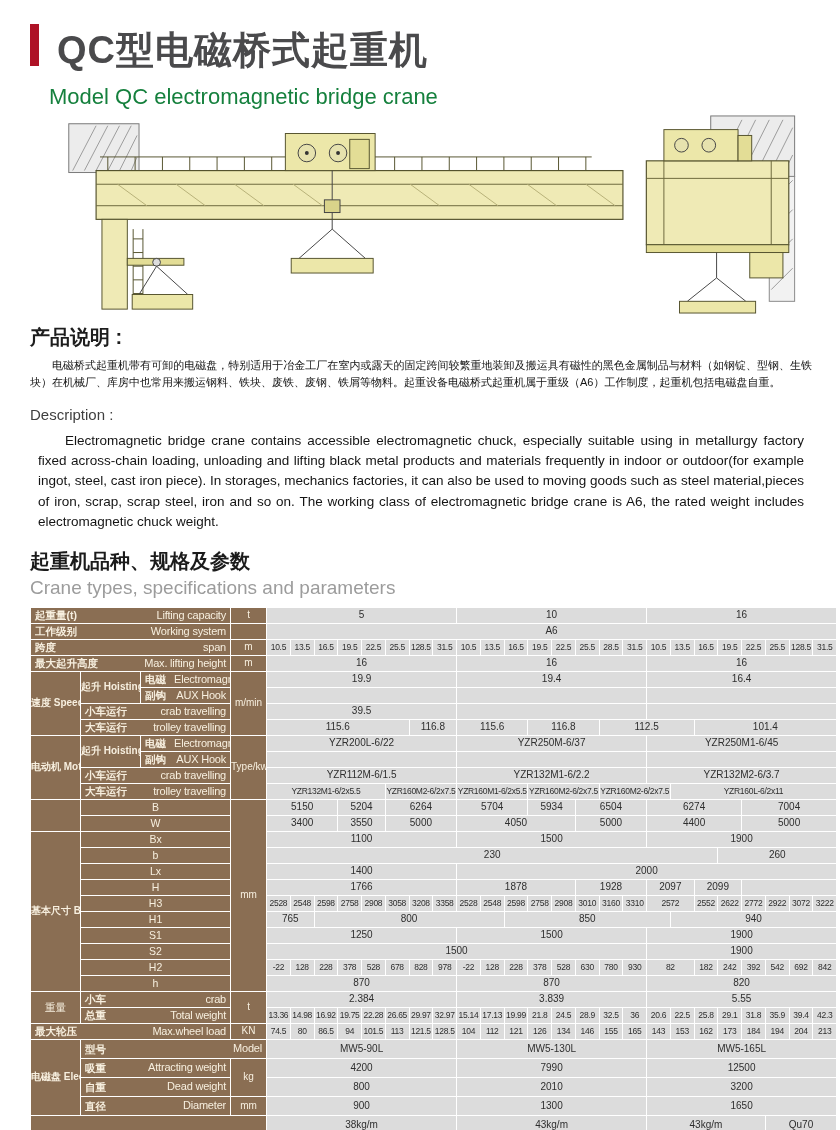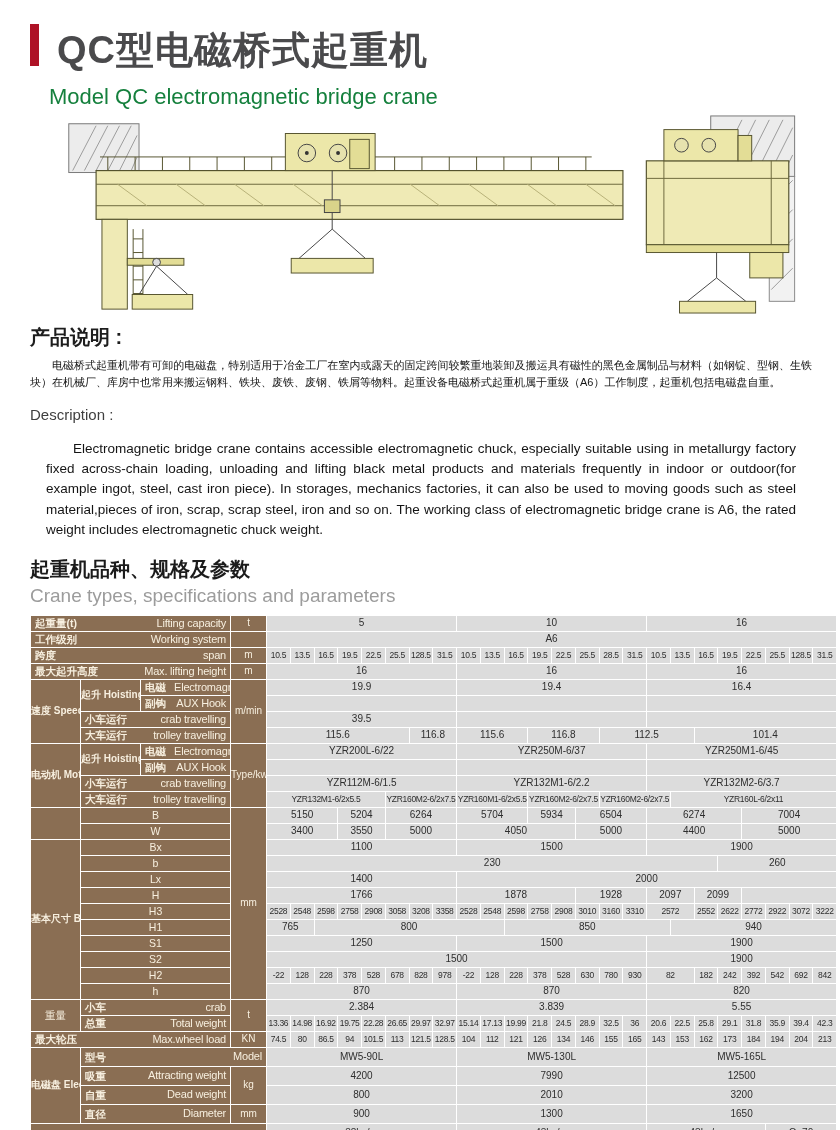--- a/index.html
+++ b/index.html
@@ -21,21 +21,21 @@
     margin:2px 0 0 4px;font-size:22px;color:#15803d;font-weight:400;
   }
 
   
   .drawing-wrap{margin:4px 0 2px 0;height:200px;}
 
   
   .sec-h-cn{font-size:20px;font-weight:700;color:#1d1d1d;margin:10px 0 6px 0;}
   .sec-h-en{font-size:15px;font-weight:400;color:#3f3f3f;margin:14px 0 4px 0;}
   .para-cn{font-size:11px;line-height:1.6;text-align:justify;text-indent:2em;margin:0;color:#141414;}
-  .para-en{font-size:13.5px;line-height:1.5;text-align:justify;text-indent:2em;margin:16px;color:#141414;}
+  .para-en{font-size:13.5px;line-height:1.5;text-align:justify;text-indent:2em;margin:8px;color:#141414;}
   .spec-head-cn{font-size:20px;font-weight:700;color:#1b1b1b;margin:16px 0 0 0;}
   .spec-head-en{font-size:19px;font-weight:400;color:#9c9c9c;margin:2px 0 8px 0;}
 
   
   table.spec{
     border-collapse:collapse;table-layout:fixed;width:806px;
     background:#ffffff;
   }
   table.spec td{
     border:1px solid #ffffff;padding:0;height:15px;

